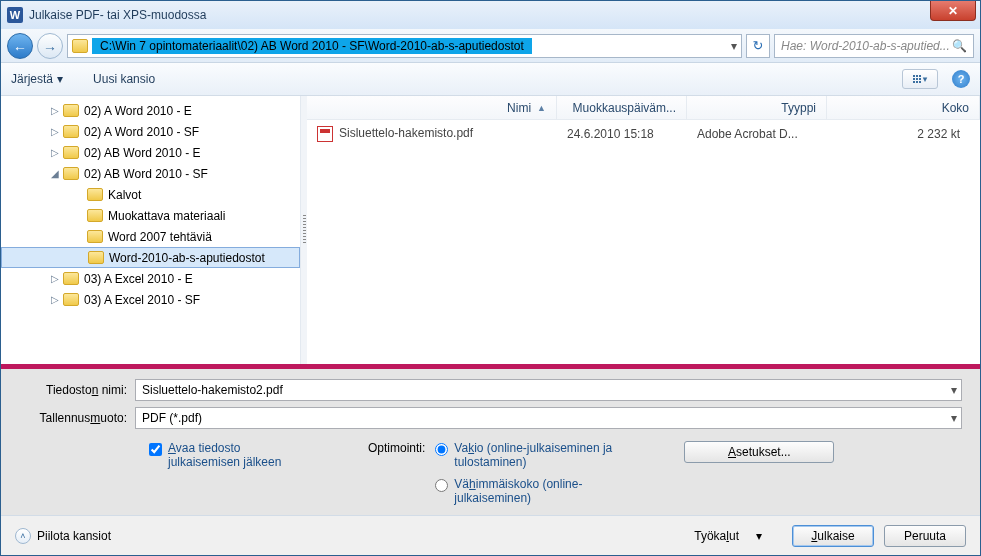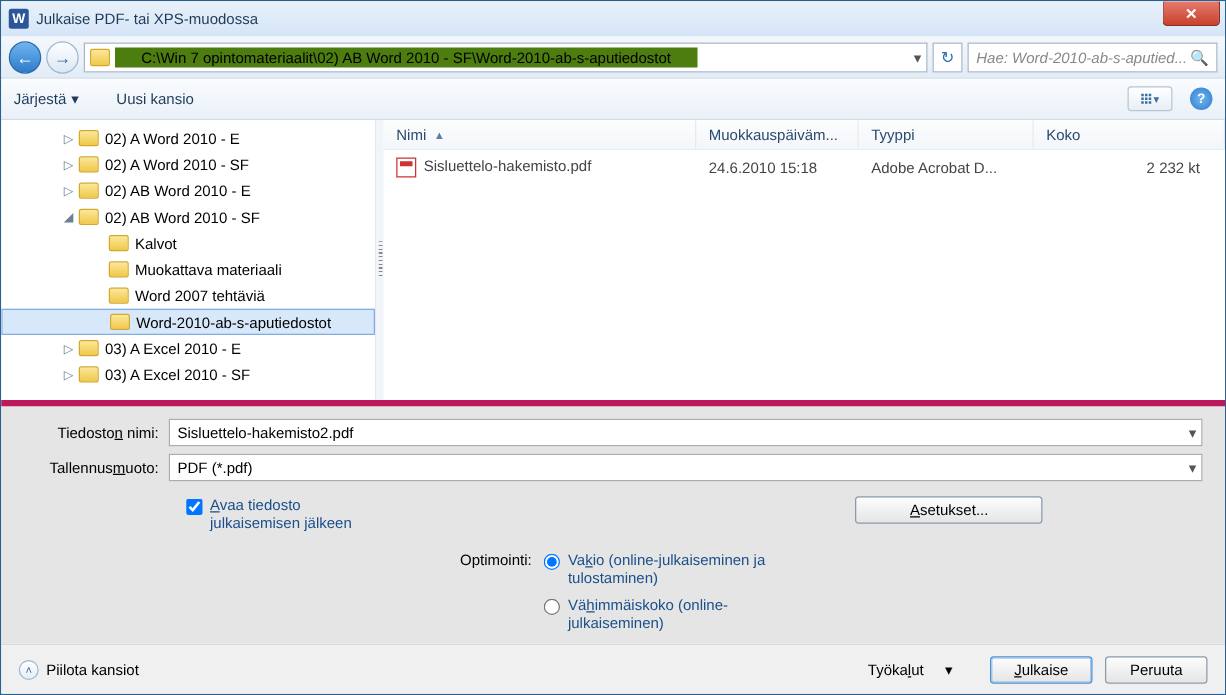--- a/index.html
+++ b/index.html
@@ -10,21 +10,21 @@
 .titlebar { height: 28px; background: linear-gradient(#e9f1fa, #d5e5f7); display: flex; align-items: center; padding: 0 0 0 6px; position: relative; }
 .titlebar .appicon { width: 16px; height: 16px; background: #2b579a; color: #fff; font-weight: bold; font-size: 11px; display: flex; align-items: center; justify-content: center; border-radius: 2px; margin-right: 6px; }
 .titlebar .title { color: #1f3b5a; }
 .titlebar .close { position: absolute; right: 4px; top: 0; width: 46px; height: 20px; background: linear-gradient(#e67b6e, #c8412e); border: 1px solid #8b2e20; border-top: none; border-radius: 0 0 4px 4px; color: #fff; display: flex; align-items: center; justify-content: center; font-size: 12px; font-weight: bold; cursor: pointer; }
 
 .navbar { height: 34px; background: linear-gradient(#f4f8fc, #e2ecf7); display: flex; align-items: center; padding: 0 6px; gap: 4px; border-bottom: 1px solid #c9d6e4; }
 .navbtn { width: 26px; height: 26px; border-radius: 50%; border: 1px solid #9fb8d1; background: linear-gradient(#fdfefe, #dce8f4); display: flex; align-items: center; justify-content: center; cursor: pointer; color: #3b6fa0; font-size: 14px; }
 .navbtn.back { background: linear-gradient(#6fb5f0, #2d7bc9); color: #fff; border-color: #2a6aa8; }
 .breadcrumb { flex: 1; height: 24px; background: #fff; border: 1px solid #a7b7c9; display: flex; align-items: center; padding: 0 4px; gap: 4px; }
 .breadcrumb .foldericon { width: 16px; height: 14px; background: linear-gradient(#fce79a, #f0c94a); border: 1px solid #d4a82a; border-radius: 2px; }
-.breadcrumb .path { color: #000; background: #4d7c0f; padding: 1px 21px; }
+.breadcrumb .path { color: #000; background: #0ea5e9; padding: 1px 8px; }
 .breadcrumb .dropdown { margin-left: auto; color: #555; cursor: pointer; }
 .refresh { width: 24px; height: 24px; border: 1px solid #a7b7c9; background: #fff; display: flex; align-items: center; justify-content: center; color: #2b6fb5; cursor: pointer; font-size: 13px; }
 .searchbox { width: 200px; height: 24px; border: 1px solid #a7b7c9; background: #fff; display: flex; align-items: center; padding: 0 6px; color: #888; font-style: italic; }
 .searchbox .sicon { margin-left: auto; color: #2b6fb5; font-style: normal; }
 
 .toolbar { height: 32px; background: linear-gradient(#fafcfe, #e9f0f8); border-bottom: 1px solid #d2dce7; display: flex; align-items: center; padding: 16px 10px; gap: 30px; }
 .toolbar .tbtn { color: #1f3b5a; cursor: pointer; display: flex; align-items: center; gap: 4px; }
 .toolbar .right { margin-left: auto; display: flex; align-items: center; gap: 14px; }
 .viewbtn { width: 36px; height: 20px; border: 1px solid #b8c6d6; background: linear-gradient(#fff,#e8eef6); border-radius: 3px; display: flex; align-items: center; justify-content: center; cursor: pointer; gap: 2px; }
 .viewbtn .dots { display: grid; grid-template-columns: repeat(3,2px); grid-gap: 1px; }
@@ -38,21 +38,21 @@
 
 .treeitem { height: 21px; display: flex; align-items: center; padding-left: 10px; cursor: pointer; }
 .treeitem.selected { background: #d6e8fa; border: 1px solid #84acdd; }
 .treeitem .indent { display: inline-block; }
 .treeitem .exp { width: 12px; color: #6b7f95; font-size: 10px; }
 .treeitem .ficon { width: 16px; height: 13px; background: linear-gradient(#fce79a,#f0c94a); border: 1px solid #d4a82a; border-radius: 2px; margin-right: 5px; }
 .treeitem .label { color: #000; white-space: nowrap; }
 
 .filepane { flex: 1; background: #fff; display: flex; flex-direction: column; }
 .colheaders { height: 24px; display: flex; align-items: center; border-bottom: 1px solid #e6ebf1; background: linear-gradient(#fdfdfe,#f3f6fa); }
-.colheaders .col { padding: 0 10px; color: #2a4a6d; cursor: pointer; border-right: 1px solid #e6ebf1; height: 100%; display: flex; align-items: center; }
+.colheaders .col { padding: 0 10px; color: #2a4a6d; cursor: pointer; border-right: 1px solid #e6ebf1; height: 100%; display: flex; align-items: center; justify-content: flex-end; }
 .colheaders .sortarr { color: #5b7fa5; font-size: 9px; margin-left: 6px; }
 .filerow { height: 28px; display: flex; align-items: center; }
 .filerow .cell { padding: 0 10px; color: #444; }
 .filerow .pdficon { width: 16px; height: 16px; background: #fff; border: 1px solid #c33; position: relative; margin-right: 6px; display: inline-block; vertical-align: middle; }
 .filerow .pdficon::before { content: ""; position: absolute; top: 2px; left: 2px; right: 2px; height: 4px; background: #c33; }
 
 .bottom { background: #e5e5e5; border-top: 5px solid #be185d; padding: 10px 18px 10px 18px; display: flex; flex-direction: column; gap: 6px; }
 .formrow { display: flex; align-items: center; gap: 8px; }
 .formrow .lbl { width: 108px; text-align: right; color: #000; }
 .formrow .lbl u { text-decoration: underline; }
@@ -226,21 +226,21 @@
         <span class="dd">▾</span>
       </div>
     </div>
 
     <div class="options">
       <label>
         <input type="checkbox" checked="" style="">
         <span class="opttxt" style="max-width:140px;display:inline-block;"><u>A</u>vaa tiedosto julkaisemisen jälkeen</span>
       </label>
 
-      <div style="display:flex;gap:10px;align-items:flex-start;margin-top:44px;">
+      <div style="display:flex;gap:10px;align-items:flex-start;">
         <div class="opttitle" style="color:#000;">Optimointi:</div>
         <div class="optcol">
           <label>
             <input type="radio" name="opt" checked="" style="">
             <span class="opttxt" style="max-width:170px;display:inline-block;">Va<u>k</u>io (online-julkaiseminen ja tulostaminen)</span>
           </label>
           <label>
             <input type="radio" name="opt" style="">
             <span class="opttxt" style="max-width:170px;display:inline-block;">Vä<u>h</u>immäiskoko (online-julkaiseminen)</span>
           </label>

